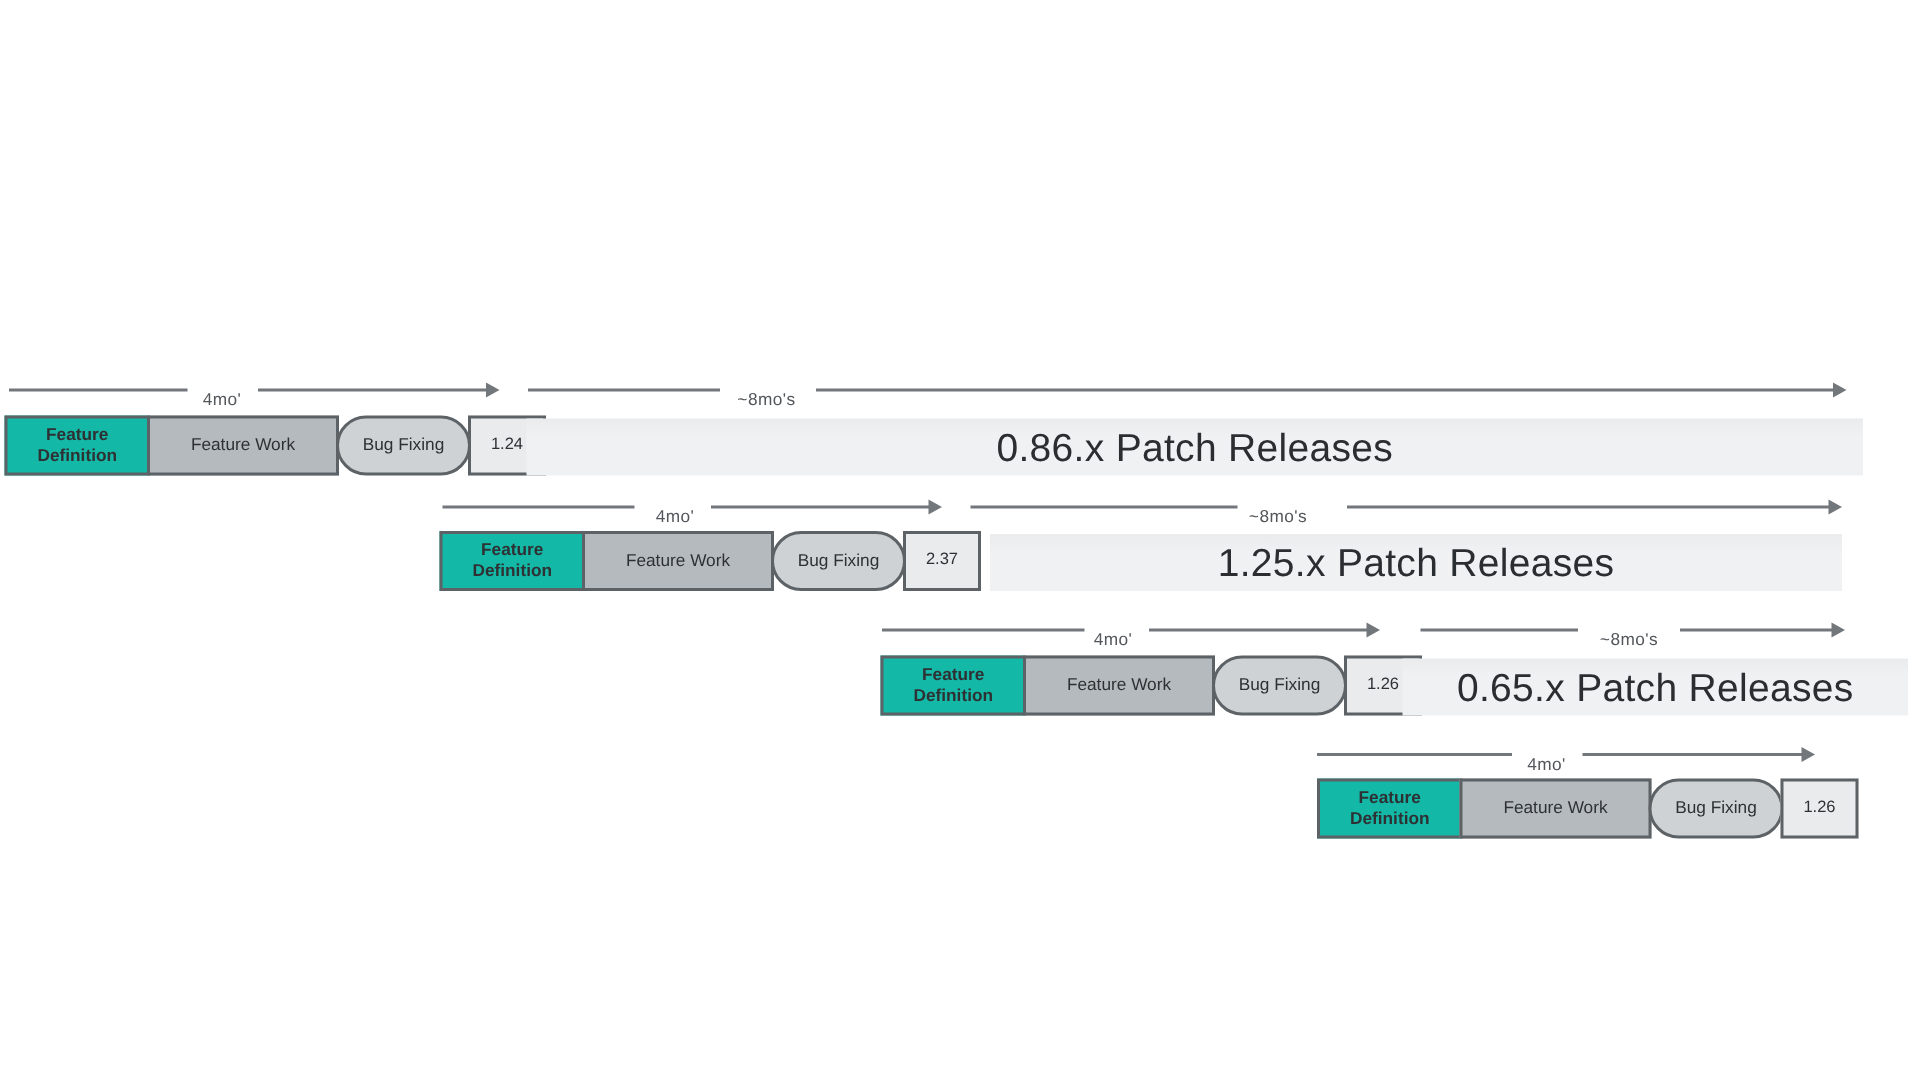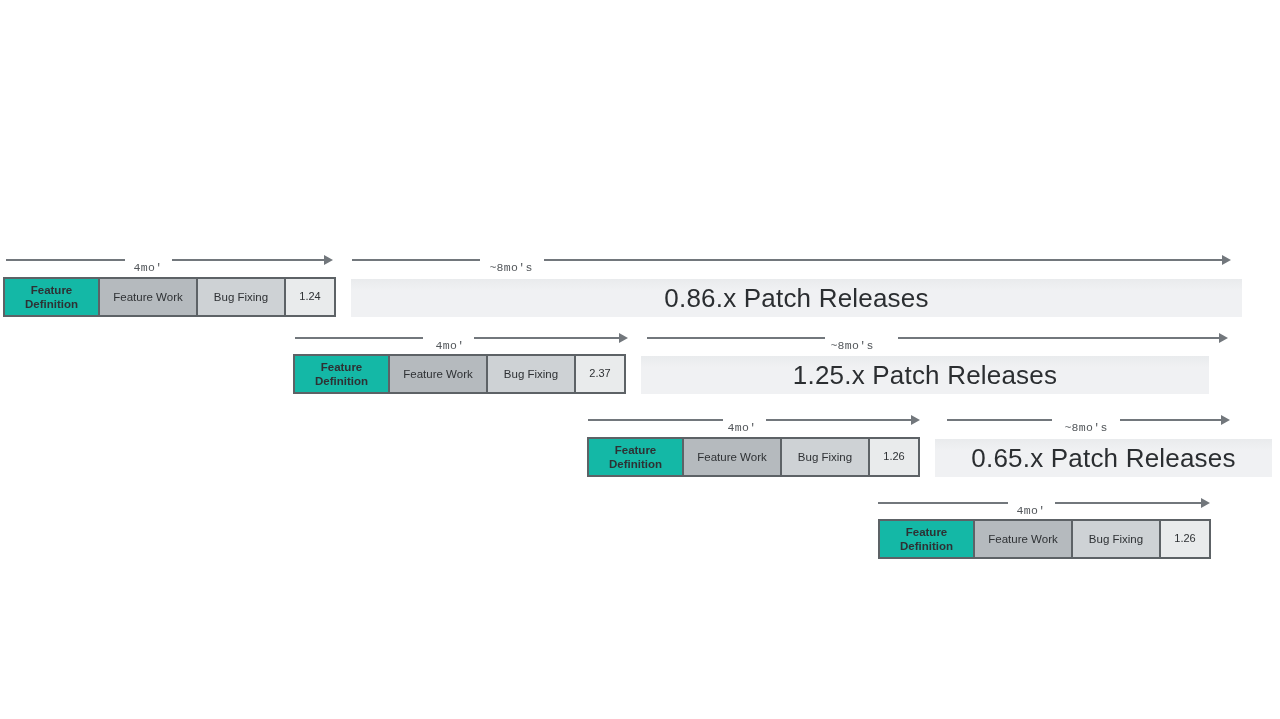--- a/index.html
+++ b/index.html
@@ -12,34 +12,34 @@
 
   
   .seg{position:absolute;height:0;border-top:2px solid #72777c;}
   .seg.head::after{
     content:"";position:absolute;right:-3px;top:-6px;width:0;height:0;
     border-left:9px solid #72777c;border-top:5px solid transparent;border-bottom:5px solid transparent;
   }
   
   .alabel{
     position:absolute;transform:translateX(-50%);
-    font-size:11.5px;color:#53575b;white-space:nowrap;letter-spacing:.3px;font-family:Liberation Mono, monospace;
+    font-size:11.5px;color:#53575b;white-space:nowrap;letter-spacing:.3px;
   }
 
   
   .blocks{position:absolute;display:flex;}
   .blk{
     box-sizing:border-box;height:40px;border:2px solid #5d6266;margin-left:-2px;
     display:flex;align-items:center;justify-content:center;text-align:center;
     font-size:11.5px;line-height:1.25;color:#2e3134;
   }
   .blk:first-child{margin-left:0;}
   .blk.fd{width:97px;background:#14b8a6;font-weight:bold;}
-  .blk.fw{width:100px;background:#b5babe;}
-  .blk.bf{width:90px;background:#ced2d5;}
+  .blk.fw{width:128px;background:#b5babe;}
+  .blk.bf{width:90px;background:#ced2d5;border-radius:20px;}
   .blk.ver{width:52px;background:#e9ebec;font-size:11px;}
 
   
   .pbar{
     position:absolute;height:38px;box-sizing:border-box;
     background:linear-gradient(#e9ebed, #f0f1f3 30%);
     display:flex;align-items:center;justify-content:center;
     font-size:26px;color:#2b2e31;white-space:nowrap;letter-spacing:.2px;
   }
 </style>
@@ -74,21 +74,21 @@
     <div class="seg" style="left:647px;top:337px;width:178px"></div>
     <div class="alabel" style="left:852px;top:339px">~8mo's</div>
     <div class="seg head" style="left:898px;top:337px;width:327px"></div>
 
     <div class="blocks" style="left:293px;top:354px">
       <div class="blk fd">Feature Definition</div>
       <div class="blk fw">Feature Work</div>
       <div class="blk bf">Bug Fixing</div>
       <div class="blk ver">2.37</div>
     </div>
-    <div class="pbar" style="left:641px;top:356px;width:568px">1.25.x Patch Releases</div>
+    <div class="pbar" style="left:660px;top:356px;width:568px">1.25.x Patch Releases</div>
   </div>
 
   <div>
     <div class="seg" style="left:588px;top:419px;width:135px"></div>
     <div class="alabel" style="left:742px;top:421px">4mo'</div>
     <div class="seg head" style="left:766px;top:419px;width:151px"></div>
 
     <div class="seg" style="left:947px;top:419px;width:105px"></div>
     <div class="alabel" style="left:1086px;top:421px">~8mo's</div>
     <div class="seg head" style="left:1120px;top:419px;width:107px"></div>

